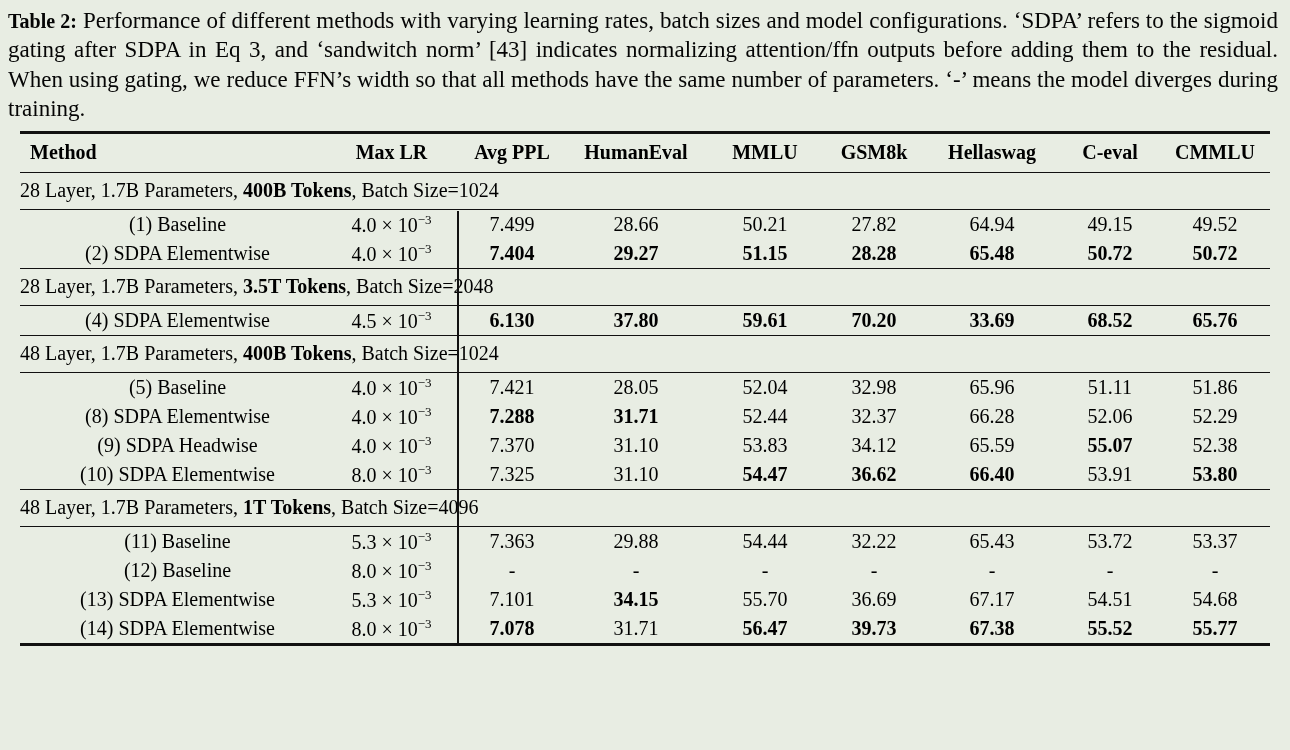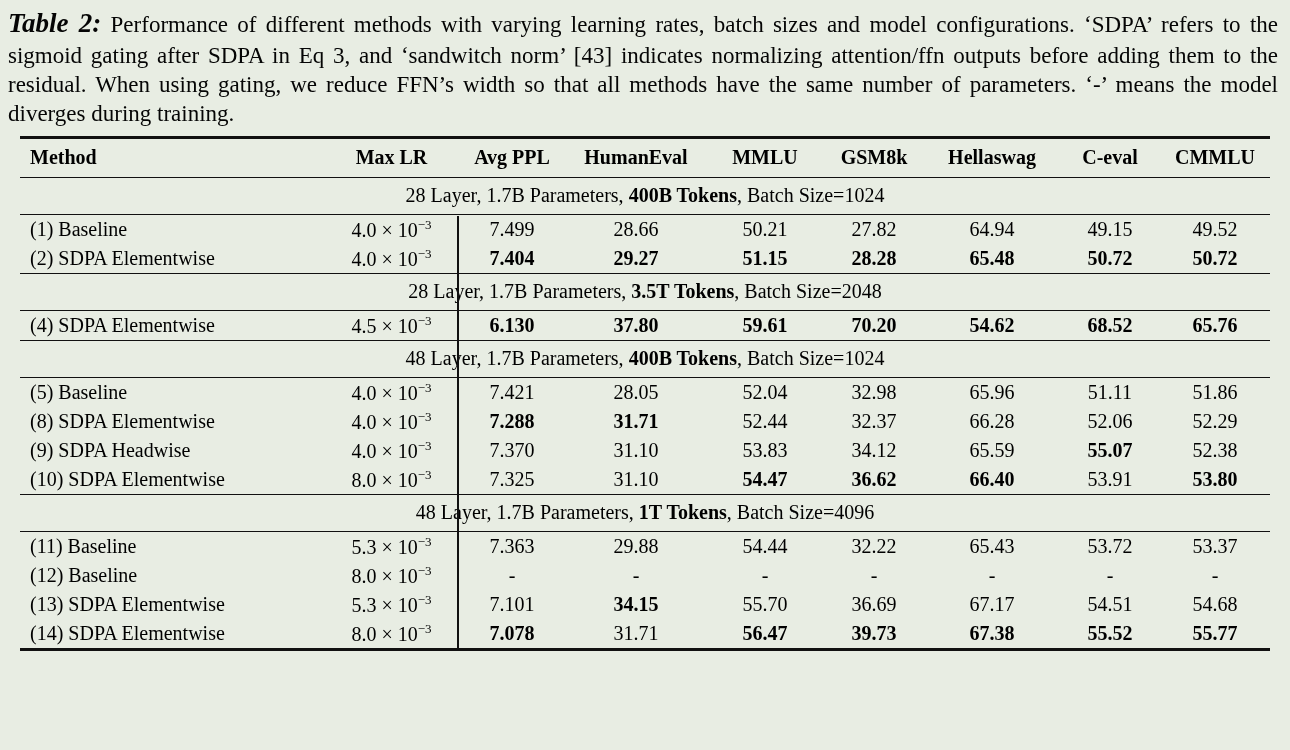--- a/index.html
+++ b/index.html
@@ -12,22 +12,21 @@
   }
   .caption{
     margin:0;
     padding:6px 12px 0 8px;
     font-size:23px;
     line-height:1.28;
     text-align:justify;
     color:#050505;
   }
   .caption .cap-label{
-    font-size:27px;
-    font-style:italic;
+    font-size:20px;
   }
   .twrap{
     position:relative;
     width:1250px;
     margin:7px 0 0 20px;
   }
   table.results{
     width:1250px;
     border-collapse:collapse;
     table-layout:fixed;
@@ -38,32 +37,32 @@
   thead tr{border-bottom:1.5px solid #111;}
   thead th{
     font-weight:bold;
     height:38px;
     padding:0;
     white-space:nowrap;
   }
   thead th.method-col{text-align:left;padding-left:10px;}
   tr.section-row{border-top:1.5px solid #111;border-bottom:1.5px solid #111;}
   tr.section-row td{
-    text-align:center;
+    text-align:left;
     height:36px;
     padding:0;
     white-space:nowrap;
   }
   tr.data-row td{
     height:29px;
     padding:0;
     text-align:center;
     white-space:nowrap;
   }
-  tr.data-row td.method-col{text-align:left;padding-left:10px;}
+  tr.data-row td.method-col{text-align:center;padding-left:10px;}
   .b{font-weight:bold;}
   sup.exp{font-size:13px;}
   .vrule{
     position:absolute;
     left:437px;
     top:80px;
     bottom:3px;
     width:1.6px;
     background:#111;
   }
@@ -128,21 +127,21 @@
         <tr class="section-row">
           <td colspan="9"><span>28 Layer, 1.7B Parameters, </span><span class="b">3.5T Tokens</span><span>, Batch Size=2048</span></td>
         </tr>
         <tr class="data-row">
           <td class="method-col">(4) SDPA Elementwise</td>
           <td><span>4.5 × 10</span><sup class="exp">−3</sup></td>
           <td class="b">6.130</td>
           <td class="b">37.80</td>
           <td class="b">59.61</td>
           <td class="b">70.20</td>
-          <td class="b">54.62</td>
+          <td class="b">33.69</td>
           <td class="b">68.52</td>
           <td class="b">65.76</td>
         </tr>
         <tr class="section-row">
           <td colspan="9"><span>48 Layer, 1.7B Parameters, </span><span class="b">400B Tokens</span><span>, Batch Size=1024</span></td>
         </tr>
         <tr class="data-row">
           <td class="method-col">(5) Baseline</td>
           <td><span>4.0 × 10</span><sup class="exp">−3</sup></td>
           <td>7.421</td>

